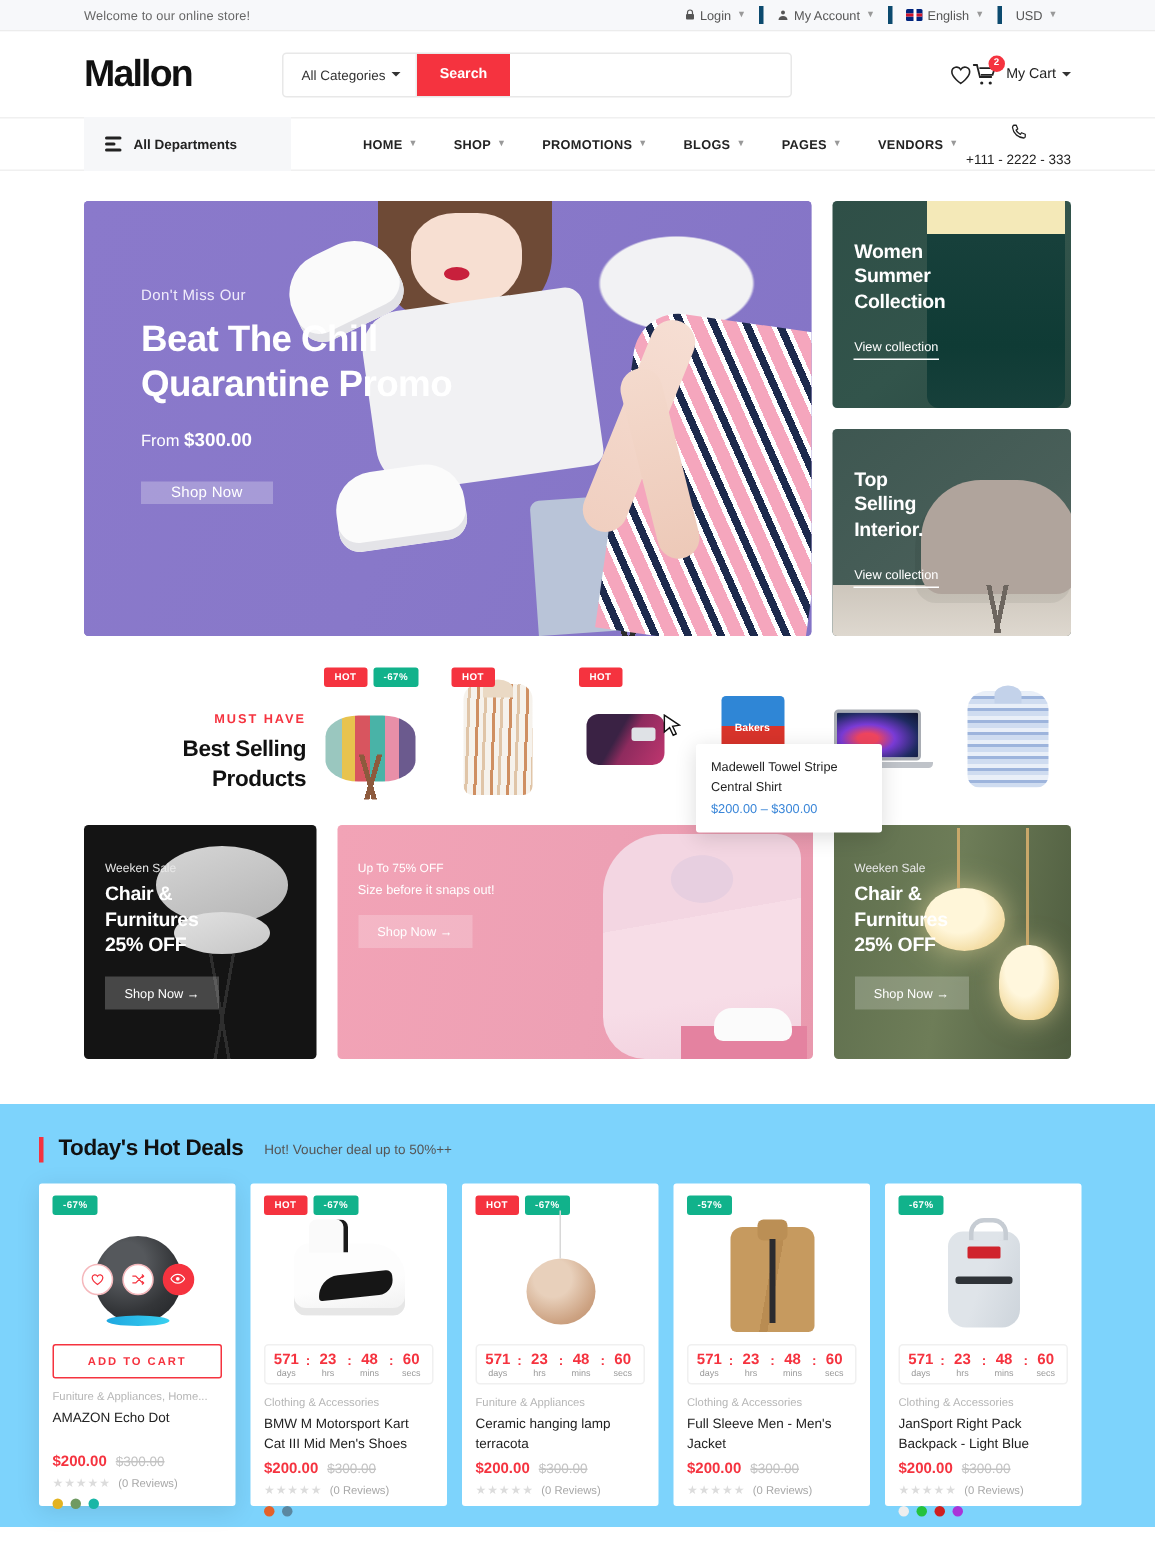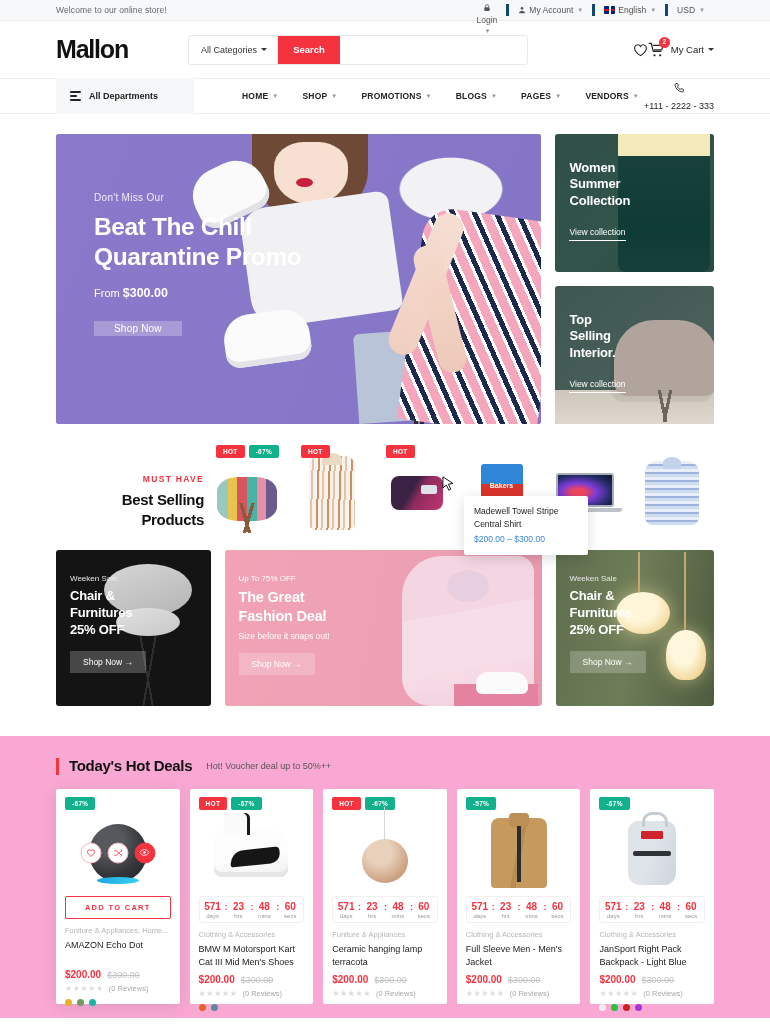--- a/index.html
+++ b/index.html
@@ -18,21 +18,21 @@
     display: flex; align-items: center; padding: 0 56px;
     font-size: 8.5px; color: #666;
   }
   .topbar .welcome { flex: 1; letter-spacing: .1px; }
   .topbar .tb-right { display: flex; align-items: center; }
   .tb-item {
     display: flex; align-items: center; gap: 3px;
     padding: 0 9px; border-left: 3px solid #0c4a6e; height: 12px;
     color: #555; white-space: nowrap;
   }
-  .tb-item:first-child { border-left: none; flex-direction: column; }
+  .tb-item:first-child { border-left: none; }
   .tb-item .cev { font-size: 6px; color: #999; margin-left: 1px; }
   .ico-lock, .ico-user { width: 8px; height: 8px; flex: none; }
   .flag {
     width: 11px; height: 8px; background: #00247d; position: relative;
     flex: none; overflow: hidden; border-radius: 1px;
   }
   .flag::before, .flag::after {
     content: ""; position: absolute; background: #fff;
   }
   .flag::before { left: 0; right: 0; top: 3px; height: 2px; }
@@ -398,21 +398,21 @@
     background: radial-gradient(ellipse at 42% 32%, #fff7dd 0 38%, #f2d99c 74%, #dfbc72 100%);
     border-radius: 48% 48% 42% 42%;
     box-shadow: 0 0 18px rgba(255,235,170,.5);
   }
   .lamp2::before {
     content:""; position:absolute; left:18px; top:-78px; width:2px; height:78px; background:#c9a86a;
   }
 
   
   .deals {
-    margin-top: 30px; background: #f9a8d4; padding: 22px 56px 0;
+    margin-top: 30px; background: #7dd3fc; padding: 22px 26px 0;
     height: 282px;
   }
   .deals-head { display: flex; align-items: center; gap: 14px; margin-bottom: 14px; }
   .deals-title {
     font-size: 15px; font-weight: 700; color: #111; letter-spacing: -.3px;
     border-left: 3px solid #f5333f; padding-left: 10px; line-height: 1.1;
   }
   .deals-sub { font-size: 9px; color: #555; }
   .cards { display: flex; gap: 10px; }
   .card {
@@ -744,22 +744,20 @@
 25% OFF</div>
         <div class="bn-btn">Shop Now  →</div>
       </div>
     </div>
     <div class="bn bn-2">
       <div class="bn-person"></div>
       <div class="bn-pedestal"></div>
       <div class="bn-shoe"></div>
       <div class="bn-copy">
         <div class="bn-kicker">Up To 75% OFF</div>
-        <div class="bn-title">The Great
-Fashion Deal</div>
         <div class="bn-sub">Size before it snaps out!</div>
         <div class="bn-btn">Shop Now  →</div>
       </div>
     </div>
     <div class="bn bn-3">
       <div class="lamp1"></div>
       <div class="lamp2"></div>
       <div class="bn-copy">
         <div class="bn-kicker">Weeken Sale</div>
         <div class="bn-title">Chair &amp;

